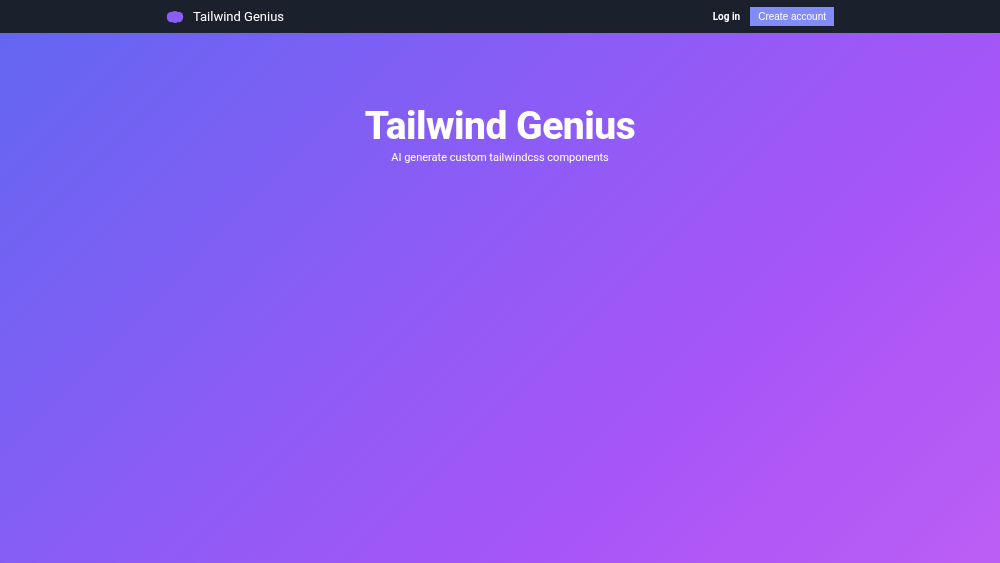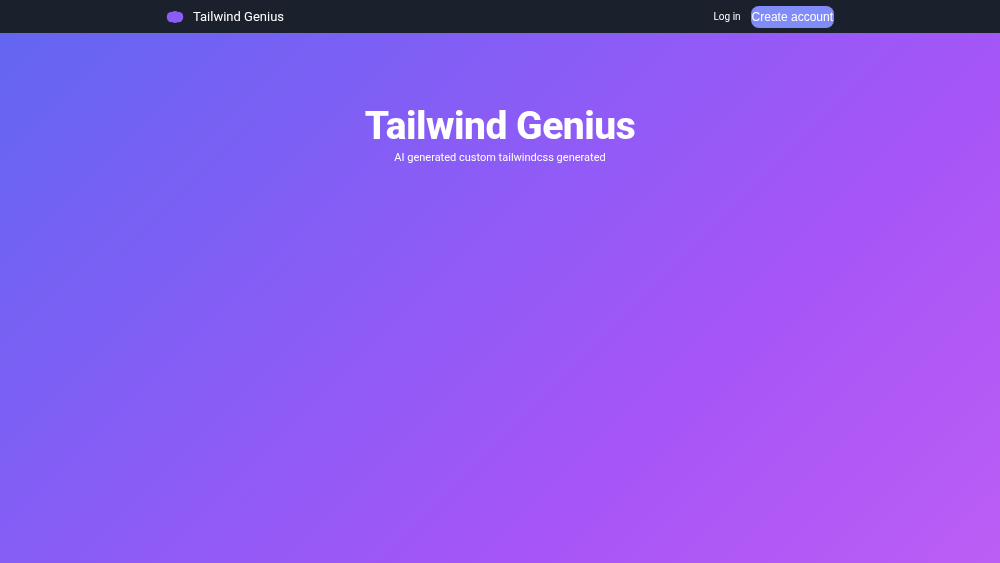--- a/index.html
+++ b/index.html
@@ -44,28 +44,29 @@
     .navbar-right {
       display: flex;
       align-items: center;
       gap: 10px;
     }
     .login-link {
       color: #ffffff;
       font-size: 10px;
       text-decoration: none;
       cursor: pointer;
+      font-weight: bold;
     }
     .create-account-btn {
       background-color: #818cf8;
       color: #ffffff;
-      font-size: 12px;
-      padding: 4px 1px;
+      font-size: 10px;
+      padding: 4px 8px;
       border: none;
-      border-radius: 8px;
+      border-radius: 0;
       cursor: pointer;
     }
     .hero {
       height: 530px;
       background: linear-gradient(135deg, #6366f1 0%, #8b5cf6 40%, #a855f7 70%, #bb5ef5 100%);
       display: flex;
       flex-direction: column;
       align-items: center;
       padding-top: 70px;
     }
@@ -132,14 +133,14 @@
     <span class="brand-name">Tailwind Genius</span>
   </div>
   <div class="navbar-right">
     <a class="login-link">Log in</a>
     <button class="create-account-btn">Create account</button>
   </div>
 </nav>
 
 <main class="hero">
   <h1 class="hero-title">Tailwind Genius</h1>
-  <p class="hero-subtitle">AI generated custom tailwindcss generated</p>
+  <p class="hero-subtitle">AI generate custom tailwindcss components</p>
 </main>
 
 </body></html>

